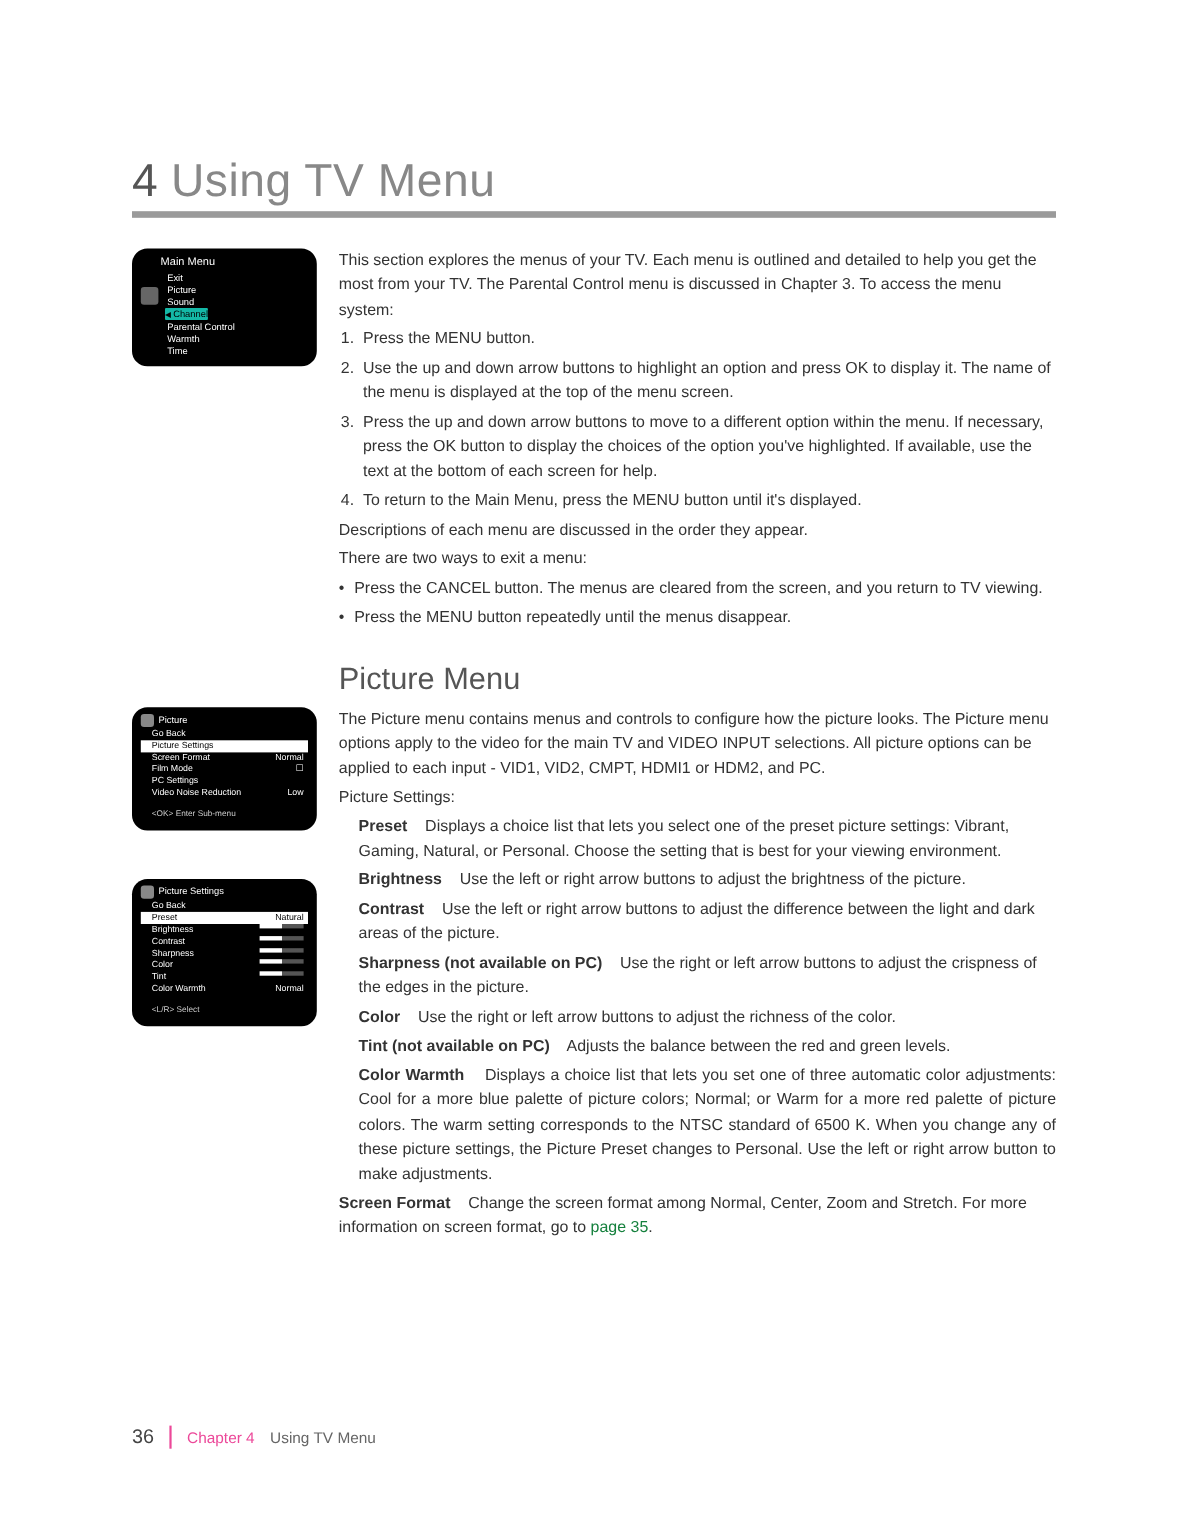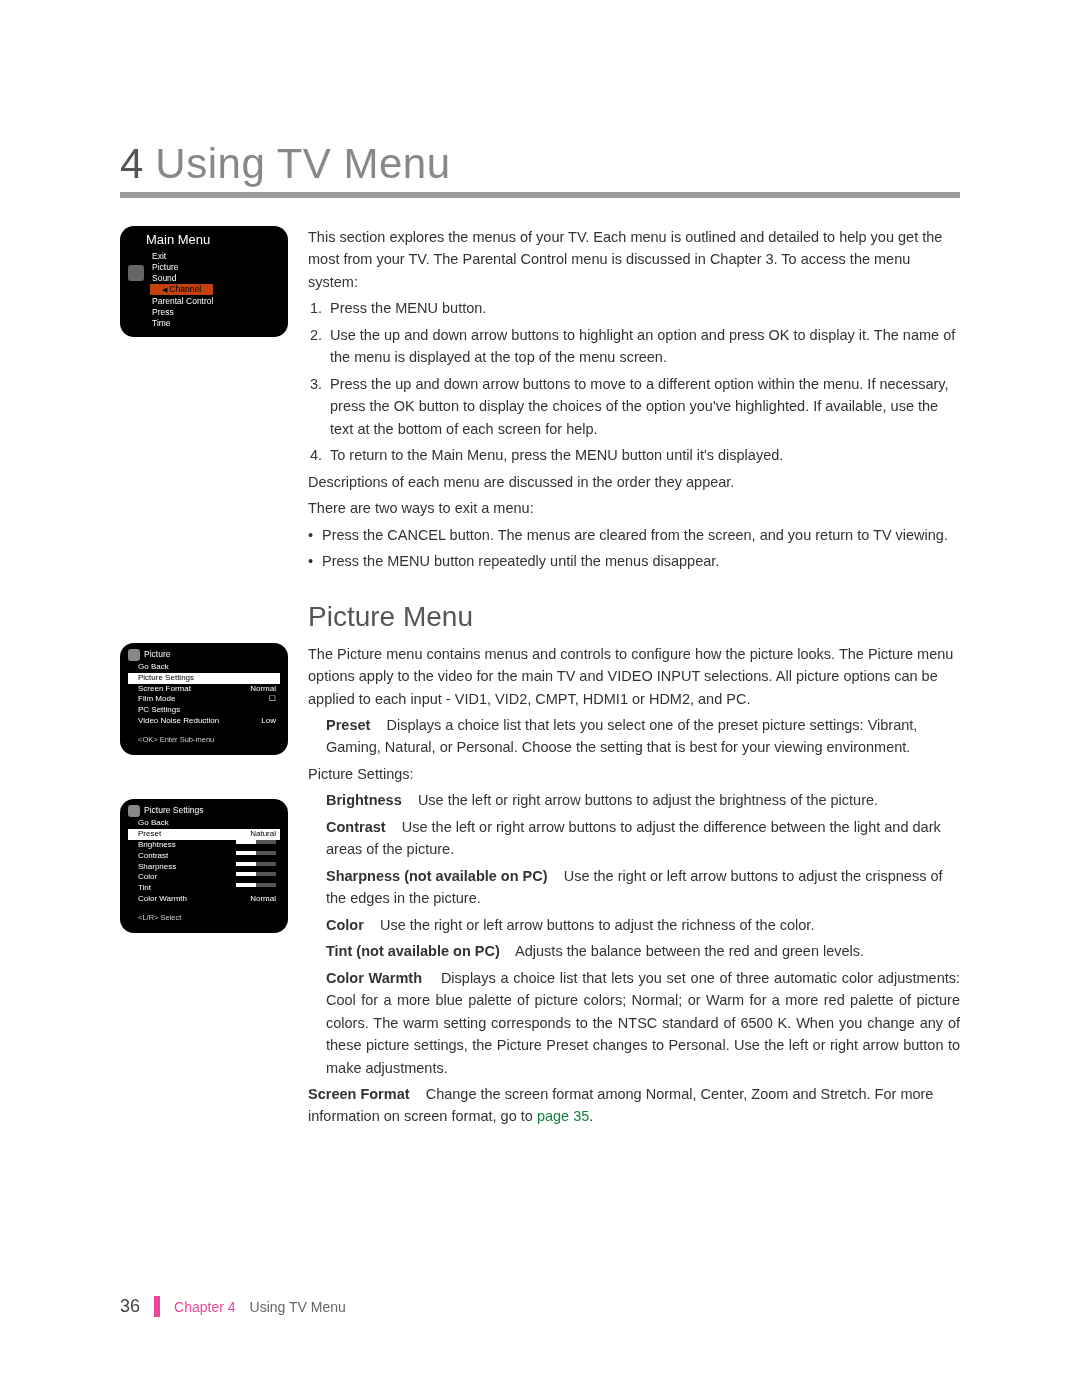--- a/index.html
+++ b/index.html
@@ -81,44 +81,44 @@
   .tv-thumb {
     background: #000;
     border-radius: 14px;
     color: #fff;
     font-size: 9px;
     padding: 6px 8px 8px 8px;
     margin-bottom: 16px;
     line-height: 1.3;
   }
   .tv-thumb .title-row {
-    font-size: 13px;
+    font-size: 10px;
     margin-bottom: 2px;
     padding-left: 18px;
   }
   .tv-thumb .icon-box {
     float: left;
     width: 16px; height: 16px;
     background: #666;
     border-radius: 3px;
     margin-right: 4px;
     margin-top: 14px;
   }
   .tv-thumb .menu-list {
     padding-left: 22px;
   }
   .tv-thumb .menu-item {
     font-size: 8.5px;
     padding: 0 2px;
   }
   .tv-thumb .menu-item.hl {
-    background: #c2410c;
+    background: #14b8a6;
     color: #000;
     display: inline-block;
-    padding: 0 12px;
+    padding: 0 0;
     border-radius: 1px;
   }
   .tv-thumb .menu-item.hl::before {
     content: "◀";
     font-size: 7px;
     margin-right: 2px;
   }
   .tv-thumb2 {
     background: #000;
     border-radius: 14px;
@@ -171,21 +171,21 @@
     display: flex;
     align-items: center;
     gap: 14px;
     font-size: 14px;
     color: #888;
   }
   .footer .pnum {
     font-size: 18px;
     color: #444;
     padding-right: 14px;
-    border-right: 6px solid #ec4899;
+    border-right: 2px solid #ec4899;
   }
   .footer .ch-label { color: #ec4899; }
   .footer .ch-name { color: #666; }
 </style>
 </head>
 <body>
 
 <div class="page">
 
   <div class="chapter-header">
@@ -197,21 +197,21 @@
     <div class="side-col">
       <div class="tv-thumb">
         <div class="title-row">Main Menu</div>
         <div class="icon-box"></div>
         <div class="menu-list">
           <div class="menu-item">Exit</div>
           <div class="menu-item">Picture</div>
           <div class="menu-item">Sound</div>
           <div><span class="menu-item hl">Channel</span></div>
           <div class="menu-item">Parental Control</div>
-          <div class="menu-item">Press</div>
+          <div class="menu-item">Warmth</div>
           <div class="menu-item">Time</div>
         </div>
       </div>
     </div>
     <div class="text-col">
       <p>This section explores the menus of your TV. Each menu is outlined and detailed to help you get the most from your TV. The Parental Control menu is discussed in Chapter 3. To access the menu system:</p>
       <ol>
         <li>Press the MENU button.</li>
         <li>Use the up and down arrow buttons to highlight an option and press OK to display it. The name of the menu is displayed at the top of the menu screen.</li>
         <li>Press the up and down arrow buttons to move to a different option within the menu. If necessary, press the OK button to display the choices of the option you've highlighted. If available, use the text at the bottom of each screen for help.</li>
@@ -291,25 +291,25 @@
             <span>Color Warmth</span>
             <span>Normal</span>
           </div>
         <div class="foot">&lt;L/R&gt; Select</div>
       </div>
     </div>
     <div class="text-col">
       <p>
         <span>The Picture menu contains menus and controls to configure how the picture looks. The Picture menu options apply to the video for the main TV and VIDEO INPUT selections. All picture options can be applied to each input - </span><span class="bold-inline">VID1, VID2, CMPT, HDMI1</span><span> or </span><span class="bold-inline">HDM2</span><span>, and </span><span class="bold-inline">PC</span><span>.</span>
       </p>
+      <p>Picture Settings:</p>
       <p style="padding-left:18px">
         <span class="term">Preset</span>&nbsp;&nbsp;&nbsp;
         <span>Displays a choice list that lets you select one of the preset picture settings: V</span><span class="bold-inline">ibrant, Gaming</span><span>, </span><span class="bold-inline">Natural</span><span>, or </span><span class="bold-inline">Personal</span><span>. Choose the setting that is best for your viewing environment.</span>
       </p>
-      <p>Picture Settings:</p>
       <p style="padding-left:18px">
         <span class="term">Brightness</span>&nbsp;&nbsp;&nbsp;
         <span>Use the left or right arrow buttons to adjust the brightness of the picture.</span>
       </p>
       <p style="padding-left:18px">
         <span class="term">Contrast</span>&nbsp;&nbsp;&nbsp;
         <span>Use the left or right arrow buttons to adjust the difference between the light and dark areas of the picture.</span>
       </p>
       <p style="padding-left:18px">
         <span class="term">Sharpness (not available on PC)</span>&nbsp;&nbsp;&nbsp;

